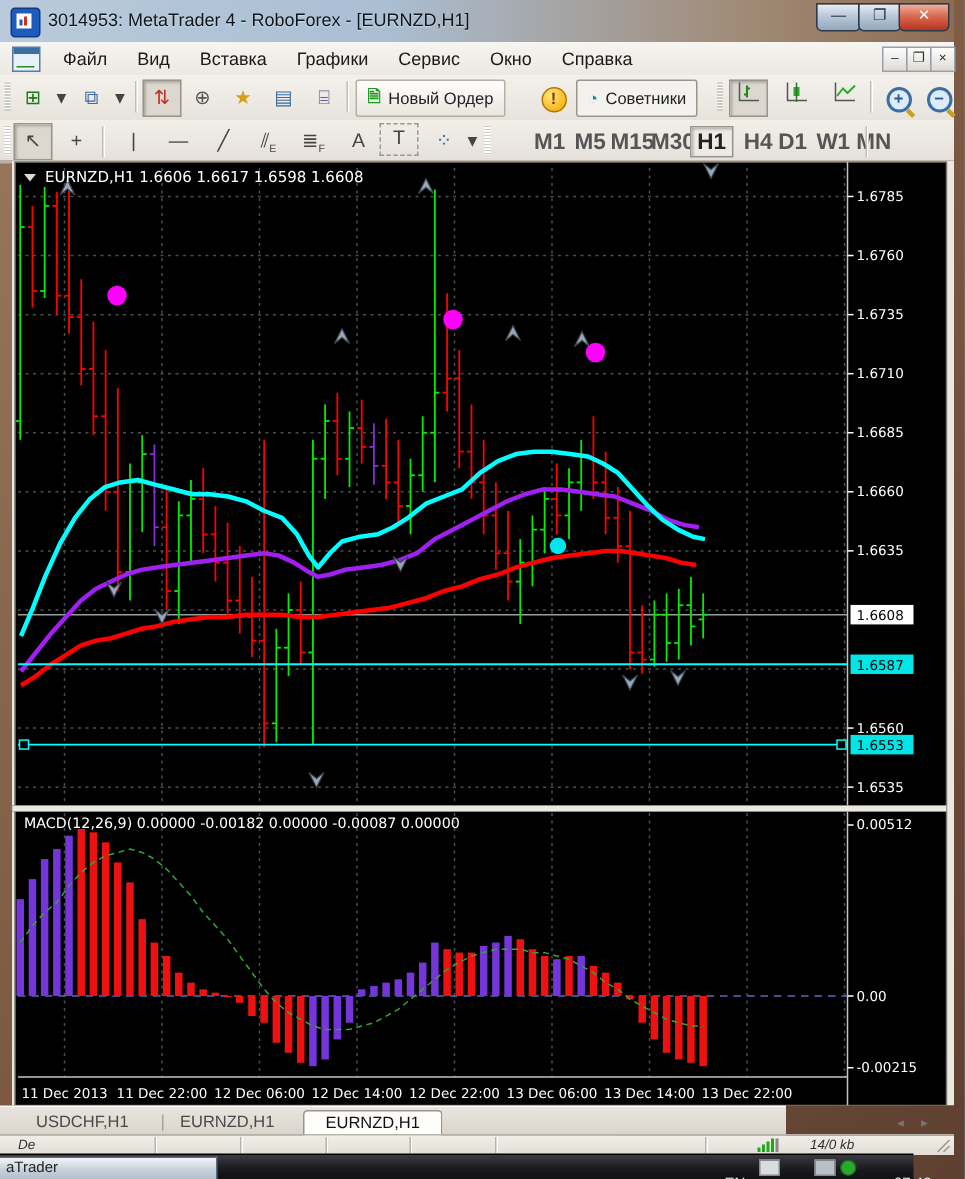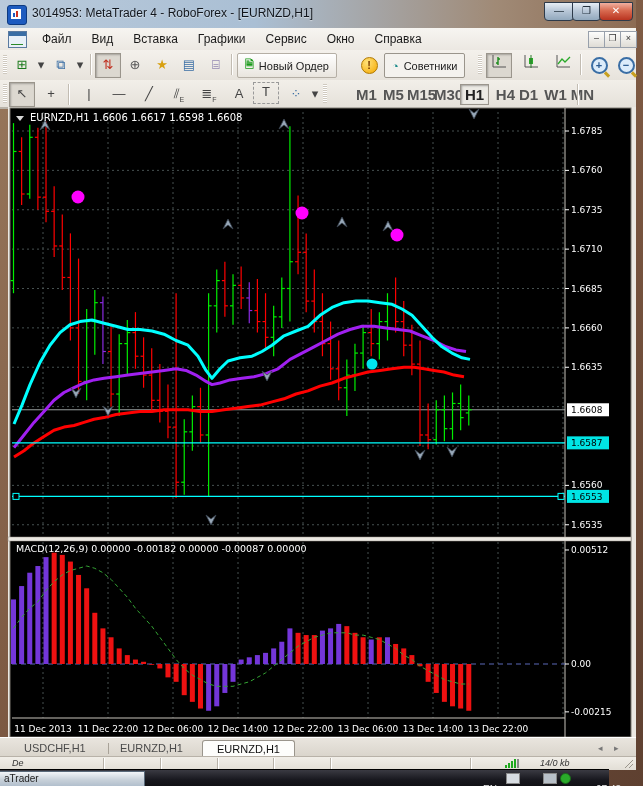--- a/index.html
+++ b/index.html
@@ -42,21 +42,21 @@
     font-size:11px;color:#222;display:flex;align-items:center;gap:5px;padding:0 7px;}
   .tf-btn{position:absolute;top:4px;width:27px;height:19px;font-size:15px;font-weight:bold;color:#555;text-align:center;line-height:19px;border:1px solid transparent;margin-left:20px;}
   .tf-btn.active{border:1px solid #9a958c;background:#eceae4;box-shadow:inset 1px 1px 2px rgba(0,0,0,.3);color:#222;}
   .ico-glyph{font-family:"DejaVu Sans",sans-serif;}
   .warn-ico{width:15px;height:15px;border-radius:50%;background:radial-gradient(circle at 35% 30%,#ffe27a,#f5a800);border:1px solid #b07800;
     color:#7a3c00;font-weight:bold;font-size:11px;line-height:15px;text-align:center;display:inline-block;}
   .mag{position:relative;display:inline-block;width:13px;height:13px;border:2px solid #3a6ea5;border-radius:50%;background:#dcecfa;
     color:#2a5a90;font-size:11px;font-weight:bold;line-height:12px;text-align:center;}
   .mag:after{content:"";position:absolute;right:-4px;bottom:-4px;width:6px;height:3px;background:#c8a020;transform:rotate(45deg);}
   
-  #tabsrow{position:absolute;left:0;top:737px;width:636px;height:19px;background:linear-gradient(#e9e5de,#d9d4cb);border-top:1px solid #fff;}
+  #tabsrow{position:absolute;left:0;top:737px;width:524px;height:19px;background:linear-gradient(#e9e5de,#d9d4cb);border-top:1px solid #fff;}
   .tab{position:absolute;top:2px;height:17px;font-size:11px;color:#4a4a4a;padding:2px 14px 0;}
   .tab.active{background:#fdfdfb;border:1px solid #9a958c;border-bottom:none;border-radius:3px 3px 0 0;color:#111;}
   .tab-sep{position:absolute;top:5px;width:1px;height:11px;background:#a8a298;}
   .tab-arrow{position:absolute;top:5px;font-size:9px;color:#777;}
   #statusbar{position:absolute;left:0;top:756px;width:636px;height:13px;background:linear-gradient(#f1eee8,#e2ded6);border-top:1px solid #b8b2a8;font-size:9px;color:#333;font-style:italic;}
   .status-sep{position:absolute;top:1px;width:1px;height:11px;background:#b8b2a8;border-right:1px solid #fff;}
   .sig-bars{position:absolute;top:2px;width:16px;height:9px;display:flex;align-items:flex-end;gap:1px;}
   .sig-bars i{display:block;width:2px;background:#1fa81f;}
   
   #taskbar{position:absolute;left:0;top:769px;width:609px;height:17px;background:linear-gradient(#3a3a42,#17171d 60%,#101014);border-top:1px solid #000;}

